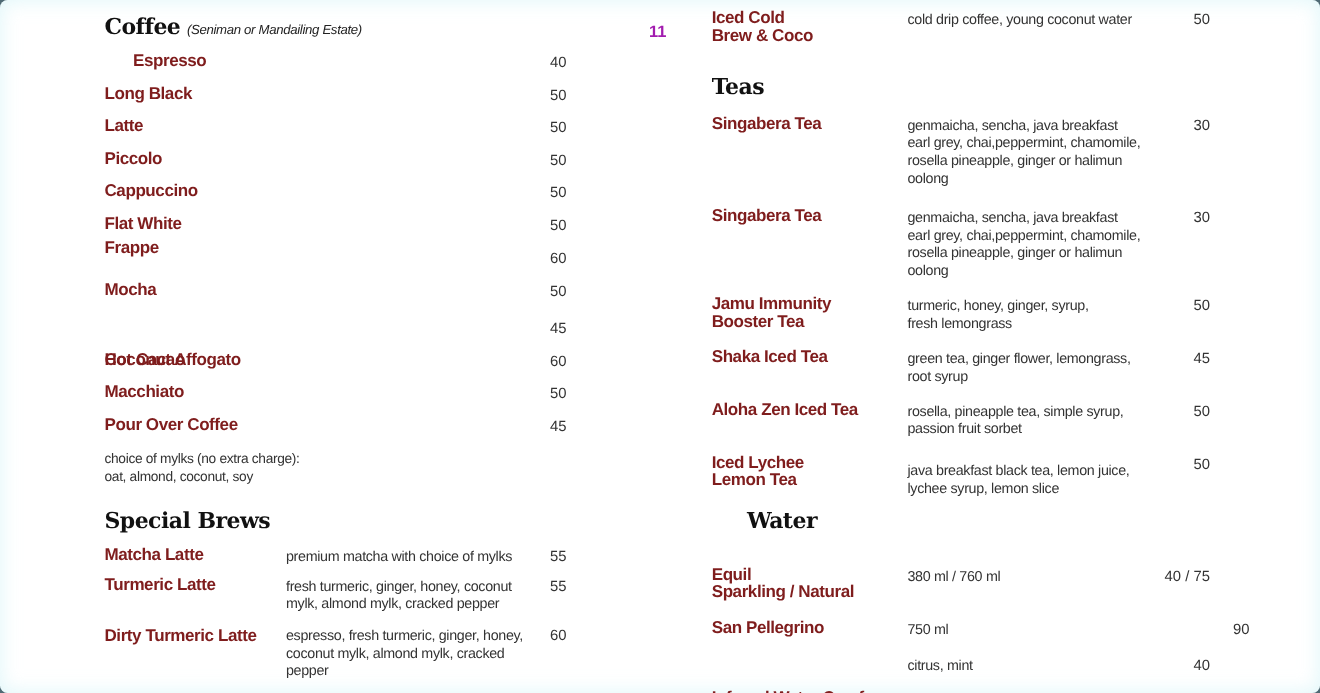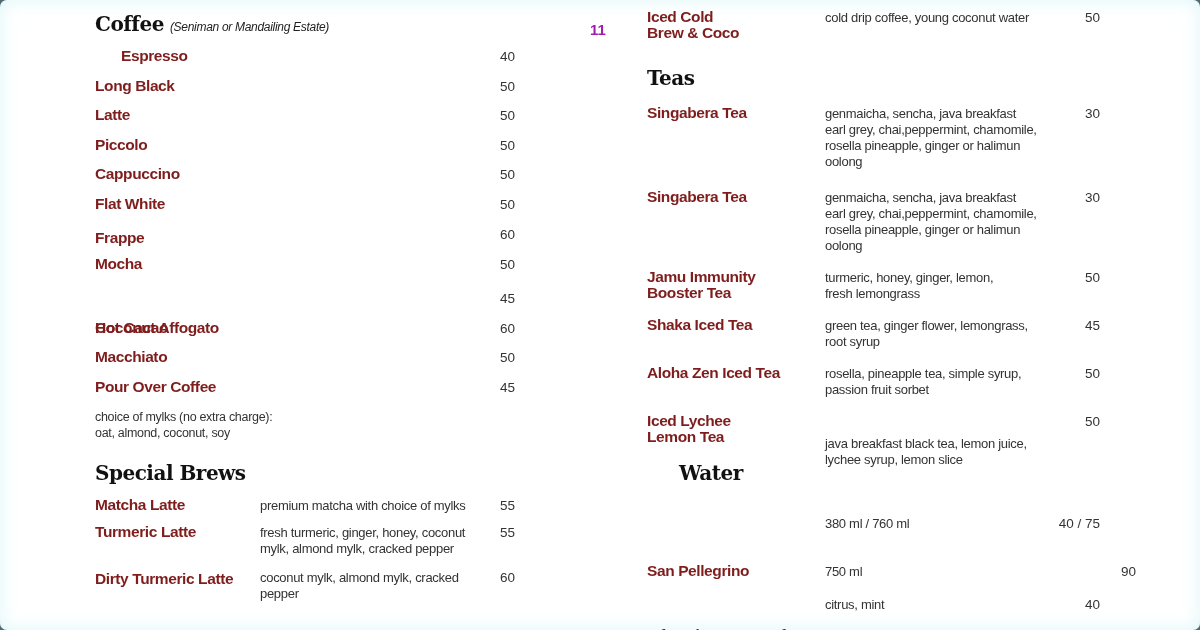--- a/index.html
+++ b/index.html
@@ -47,21 +47,21 @@
 
   <div class="abs name" style="left:95px;top:137px;">Piccolo</div>
   <div class="abs price" style="left:480px;width:35px;top:138px;">50</div>
 
   <div class="abs name" style="left:95px;top:166px;">Cappuccino</div>
   <div class="abs price" style="left:480px;width:35px;top:167px;">50</div>
 
   <div class="abs name" style="left:95px;top:196px;">Flat White</div>
   <div class="abs price" style="left:480px;width:35px;top:197px;">50</div>
 
-  <div class="abs name" style="left:95px;top:230px;text-align:center;">Frappe</div>
+  <div class="abs name" style="left:95px;top:218px;text-align:center;">Frappe</div>
   <div class="abs price" style="left:480px;width:35px;top:227px;">60</div>
 
   <div class="abs name" style="left:95px;top:256px;">Mocha</div>
   <div class="abs price" style="left:480px;width:35px;top:257px;">50</div>
 
   <div class="abs name" style="left:95px;top:290px;margin-top:30px;">Hot Cacao</div>
   <div class="abs price" style="left:480px;width:35px;top:291px;">45</div>
 
   <div class="abs name" style="left:95px;top:320px;">Coconut Affogato</div>
   <div class="abs price" style="left:480px;width:35px;top:321px;">60</div>
@@ -87,20 +87,21 @@
 
   <div class="abs name" style="left:95px;top:524px;">Turmeric Latte</div>
   <div class="abs desc" style="left:260px;top:525px;">
     <div>fresh turmeric, ginger, honey, coconut</div>
     <div>mylk, almond mylk, cracked pepper</div>
   </div>
   <div class="abs price" style="left:480px;width:35px;top:525px;">55</div>
 
   <div class="abs name" style="left:95px;top:571px;">Dirty Turmeric Latte</div>
   <div class="abs desc" style="left:260px;top:570px;">
+    <div>espresso, fresh turmeric, ginger, honey,</div>
     <div>coconut mylk, almond mylk, cracked</div>
     <div>pepper</div>
   </div>
   <div class="abs price" style="left:480px;width:35px;top:570px;">60</div>
 
   <div class="abs pagenum" style="left:590px;top:21px;">11</div>
 
   <div class="abs name" style="left:647px;top:9px;">
     <div>Iced Cold</div>
     <div>Brew &amp; Coco</div>
@@ -130,21 +131,21 @@
     <div>rosella pineapple, ginger or halimun</div>
     <div>oolong</div>
   </div>
   <div class="abs price" style="left:1060px;width:40px;top:190px;">30</div>
 
   <div class="abs name" style="left:647px;top:269px;">
     <div>Jamu Immunity</div>
     <div>Booster Tea</div>
   </div>
   <div class="abs desc" style="left:825px;top:270px;">
-    <div>turmeric, honey, ginger, lemon,</div>
+    <div>turmeric, honey, ginger, syrup,</div>
     <div>fresh lemongrass</div>
   </div>
   <div class="abs price" style="left:1060px;width:40px;top:270px;">50</div>
 
   <div class="abs name" style="left:647px;top:317px;">
     <div>Shaka Iced Tea</div>
   </div>
   <div class="abs desc" style="left:825px;top:318px;">
     <div>green tea, ginger flower, lemongrass,</div>
     <div>root syrup</div>
@@ -157,28 +158,32 @@
   <div class="abs desc" style="left:825px;top:366px;">
     <div>rosella, pineapple tea, simple syrup,</div>
     <div>passion fruit sorbet</div>
   </div>
   <div class="abs price" style="left:1060px;width:40px;top:366px;">50</div>
 
   <div class="abs name" style="left:647px;top:413px;">
     <div>Iced Lychee</div>
     <div>Lemon Tea</div>
   </div>
-  <div class="abs desc" style="left:825px;top:436px;">
+  <div class="abs desc" style="left:825px;top:420px;">
     <div>java breakfast black tea, lemon juice,</div>
     <div>lychee syrup, lemon slice</div>
   </div>
   <div class="abs price" style="left:1060px;width:40px;top:414px;">50</div>
 
   <div class="abs sec-title" style="left:647px;top:461px;margin-left:32px;">Water</div>
 
+  <div class="abs name" style="left:647px;top:515px;">
+    <div>Equil</div>
+    <div>Sparkling / Natural</div>
+  </div>
   <div class="abs desc" style="left:825px;top:516px;">380 ml / 760 ml</div>
   <div class="abs price" style="left:1040px;width:60px;top:516px;">40 / 75</div>
 
   <div class="abs name" style="left:647px;top:563px;">
     <div>San Pellegrino</div>
   </div>
   <div class="abs desc" style="left:825px;top:564px;">750 ml</div>
   <div class="abs price" style="left:1096px;width:40px;top:564px;">90</div>
 
   <div class="abs name" style="left:647px;top:596px;margin-top:31px;">

